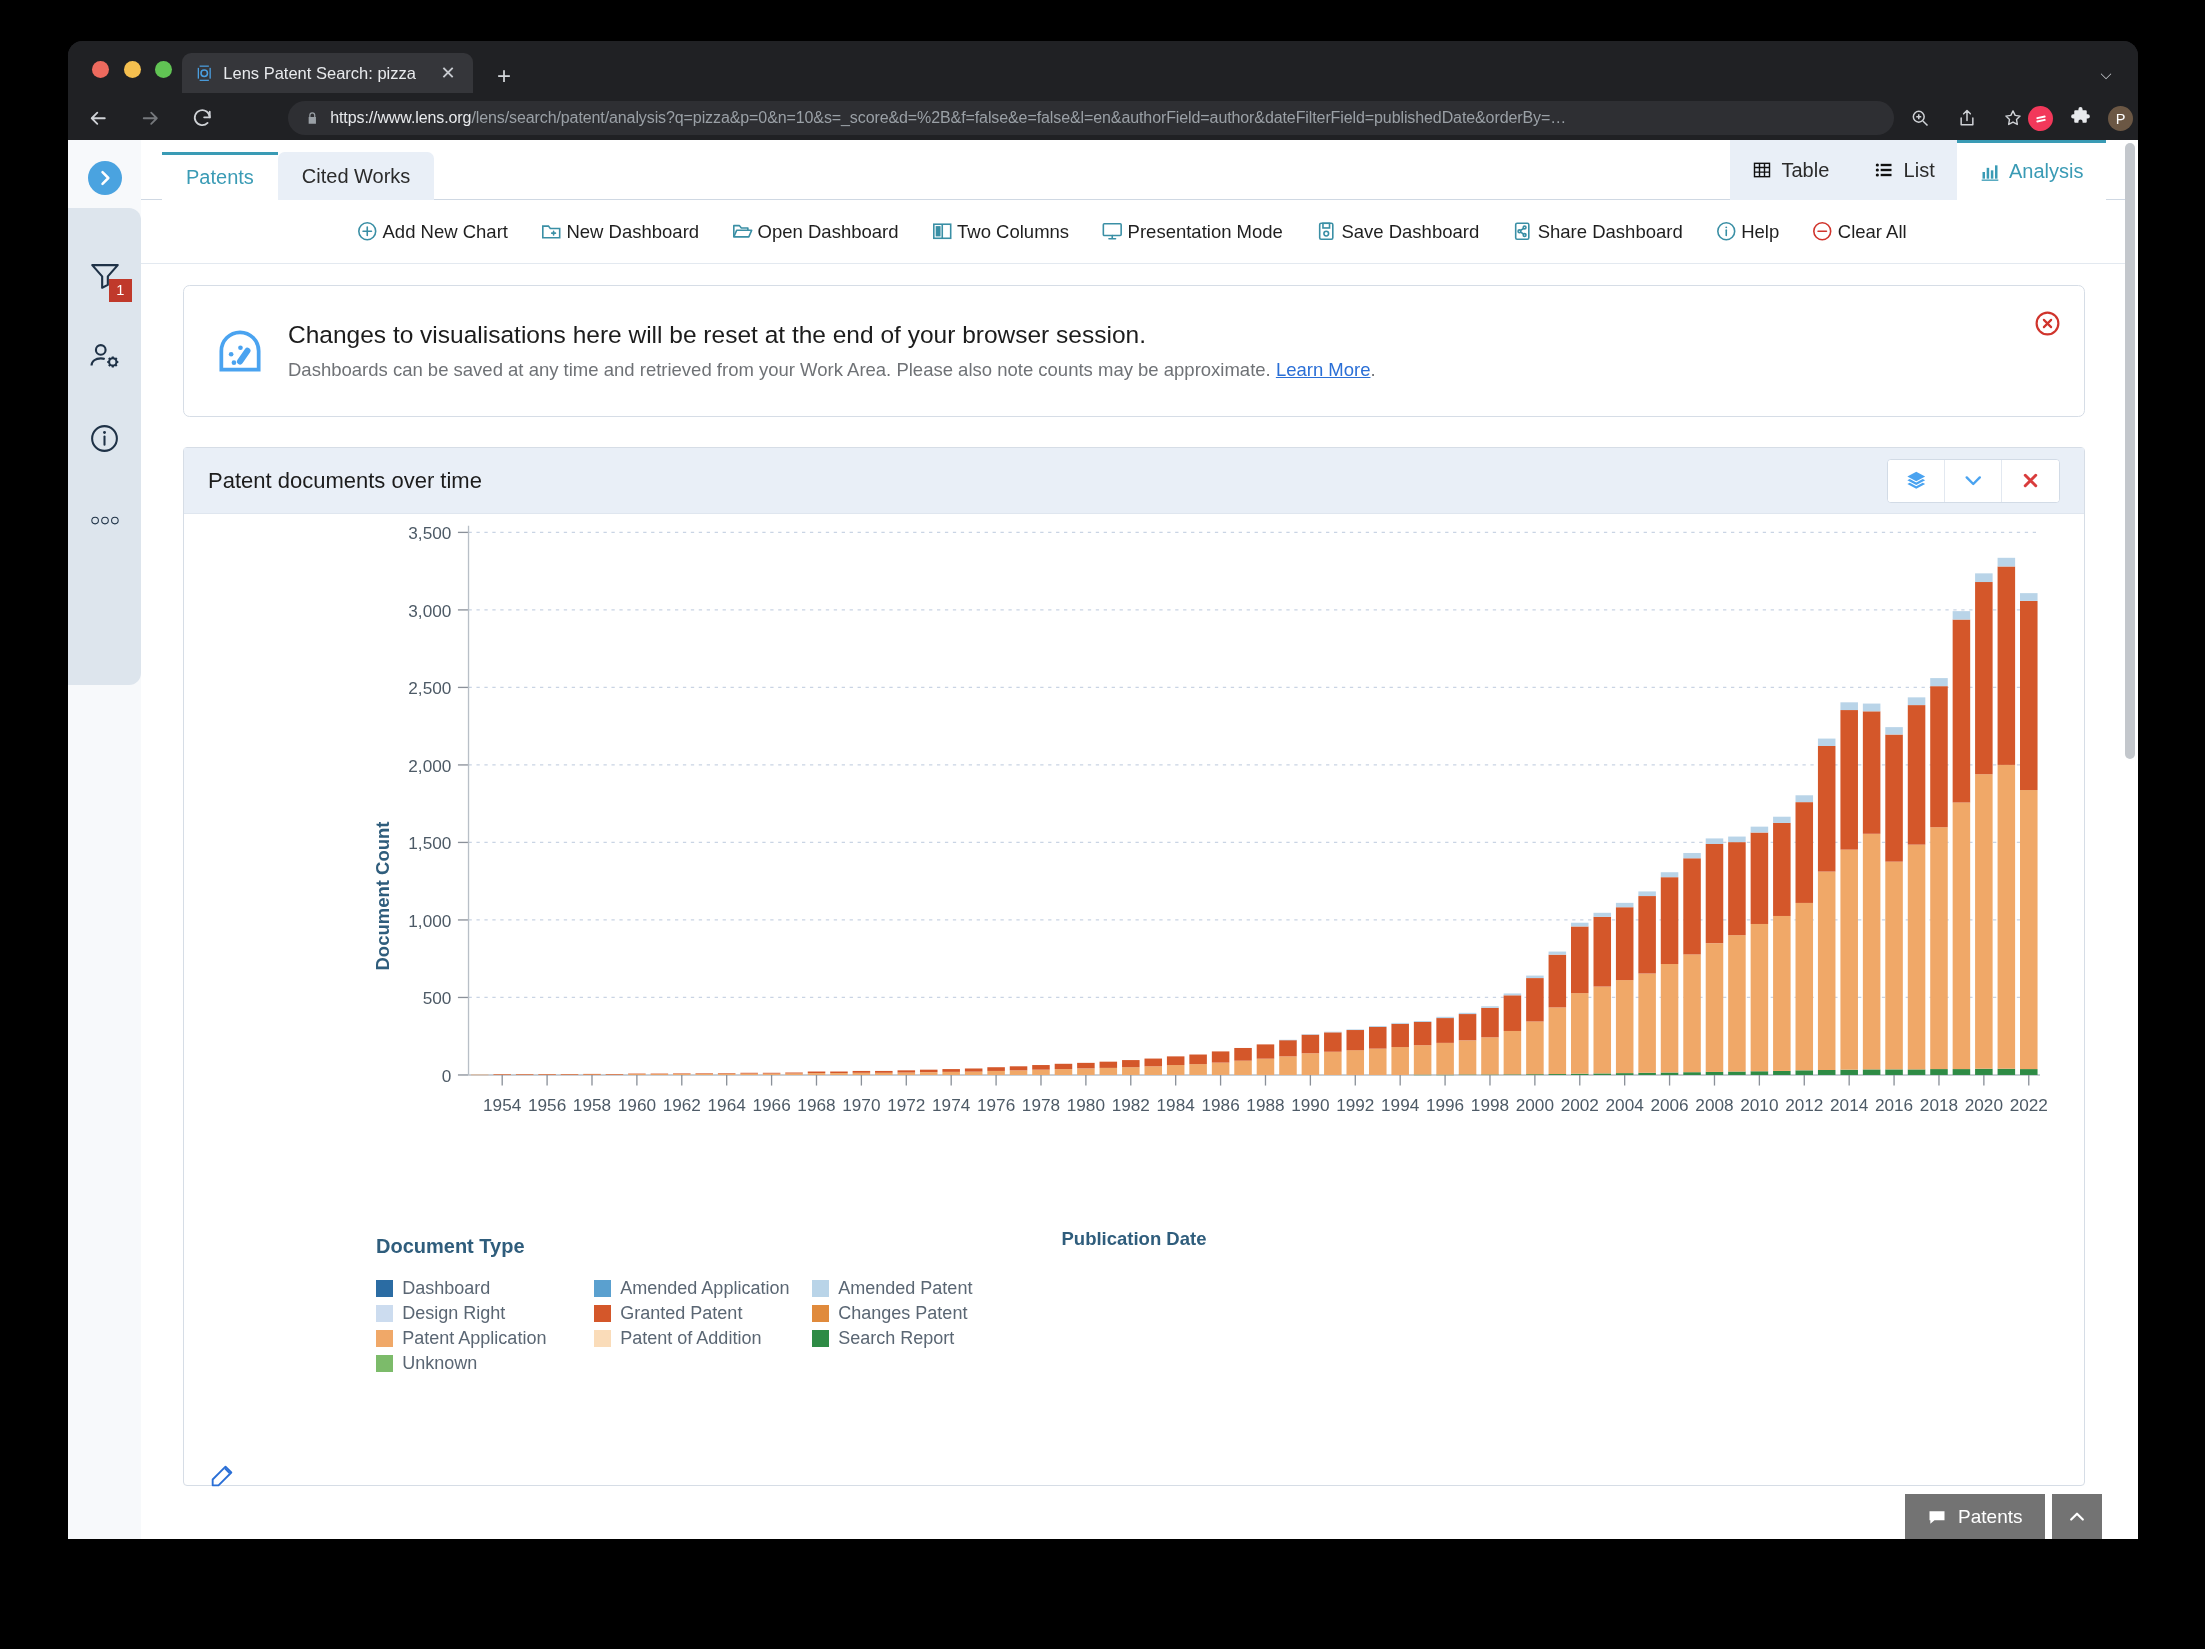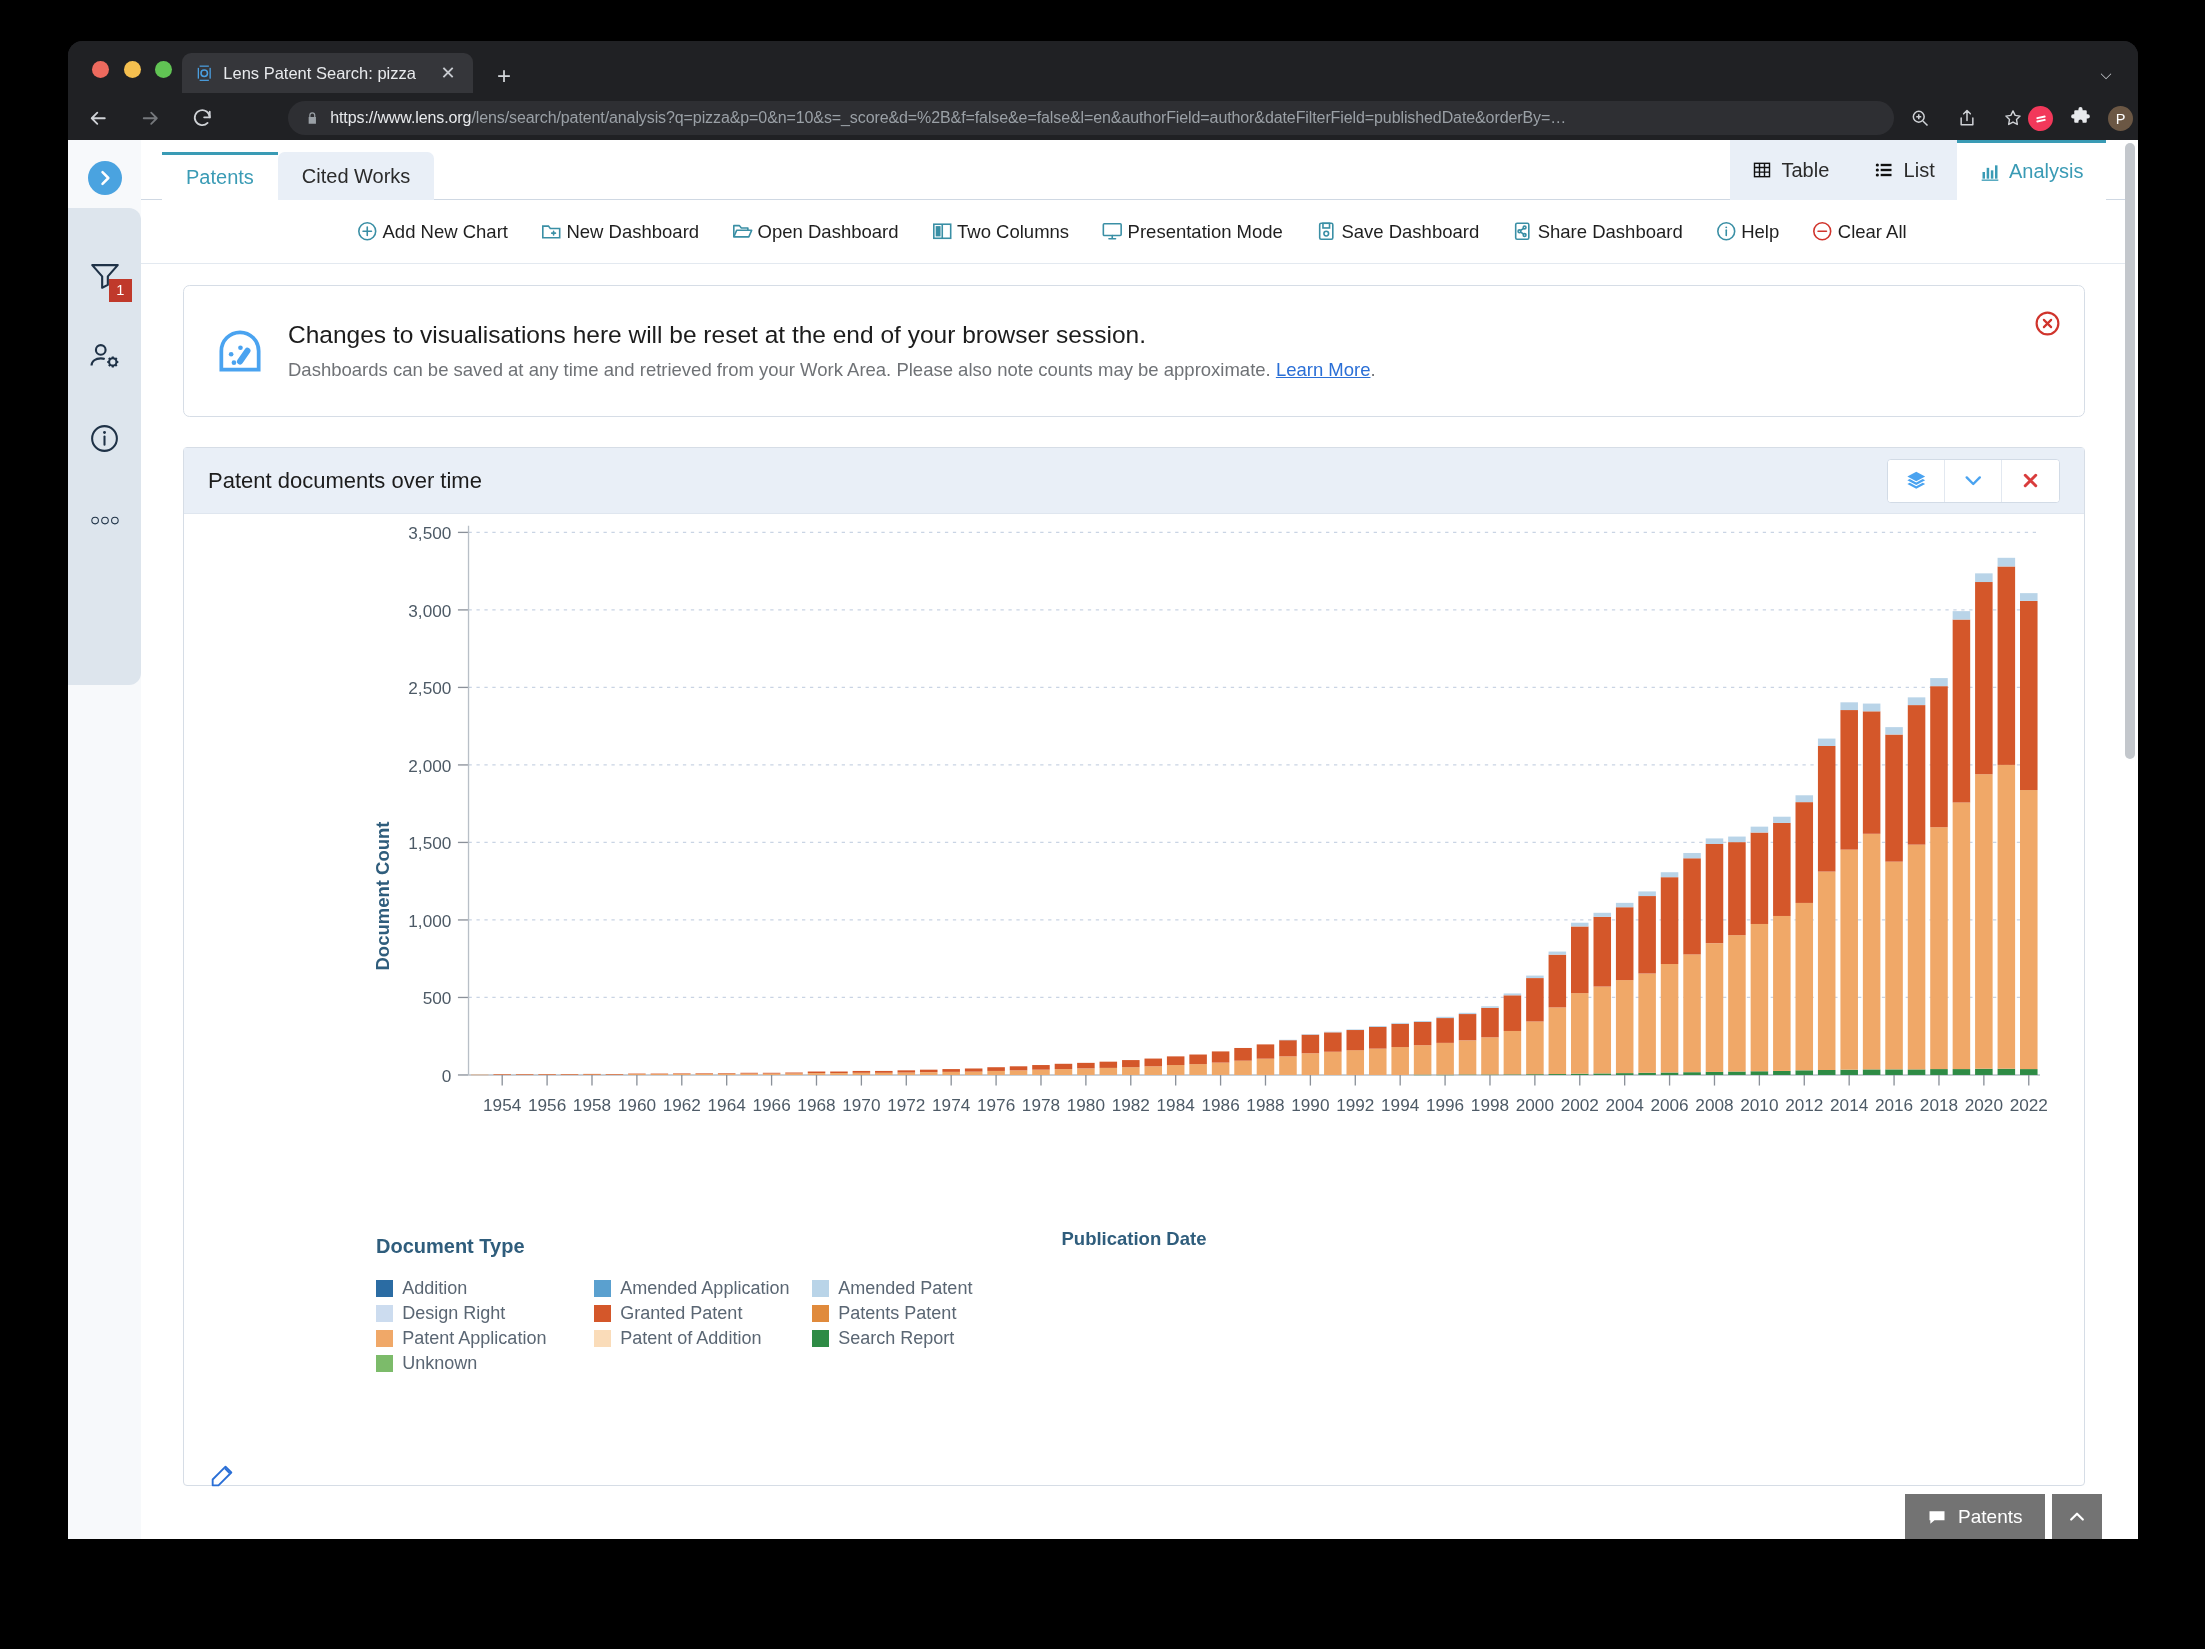--- a/index.html
+++ b/index.html
@@ -880,41 +880,41 @@
                 <line x1="2788.0357142857147" y1="840" x2="2788.0357142857147" y2="856" stroke="#8a9099" stroke-width="2"></line>
                 <text x="2788.0357142857147" y="894" text-anchor="middle" font-size="26" fill="#4d5a66" font-family="&quot;Liberation Sans&quot;, sans-serif">2022</text>
               </svg>
             <div class="xlabel">Publication Date</div>
 
             <div class="legend">
               <div class="legend-title">Document Type</div>
               <div class="legend-grid" id="legend-grid">
                   <div class="leg">
                     <span class="swatch" style="background: rgb(43, 108, 163);"></span>
-                    <span>Addition</span>
+                    <span>Dashboard</span>
                   </div>
                   <div class="leg">
                     <span class="swatch" style="background: rgb(90, 160, 207);"></span>
                     <span>Amended Application</span>
                   </div>
                   <div class="leg">
                     <span class="swatch" style="background: rgb(185, 212, 232);"></span>
                     <span>Amended Patent</span>
                   </div>
                   <div class="leg">
                     <span class="swatch" style="background: rgb(204, 220, 239);"></span>
                     <span>Design Right</span>
                   </div>
                   <div class="leg">
                     <span class="swatch" style="background: rgb(212, 87, 42);"></span>
                     <span>Granted Patent</span>
                   </div>
                   <div class="leg">
                     <span class="swatch" style="background: rgb(224, 138, 60);"></span>
-                    <span>Patents Patent</span>
+                    <span>Changes Patent</span>
                   </div>
                   <div class="leg">
                     <span class="swatch" style="background: rgb(240, 168, 104);"></span>
                     <span>Patent Application</span>
                   </div>
                   <div class="leg">
                     <span class="swatch" style="background: rgb(250, 220, 185);"></span>
                     <span>Patent of Addition</span>
                   </div>
                   <div class="leg">

